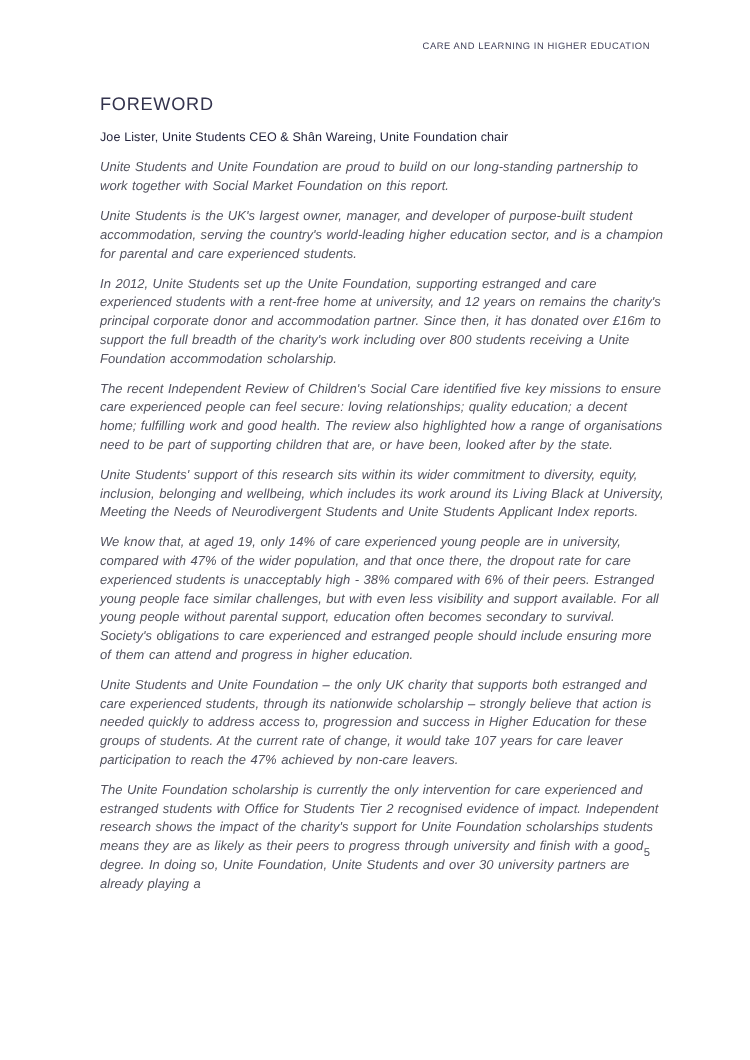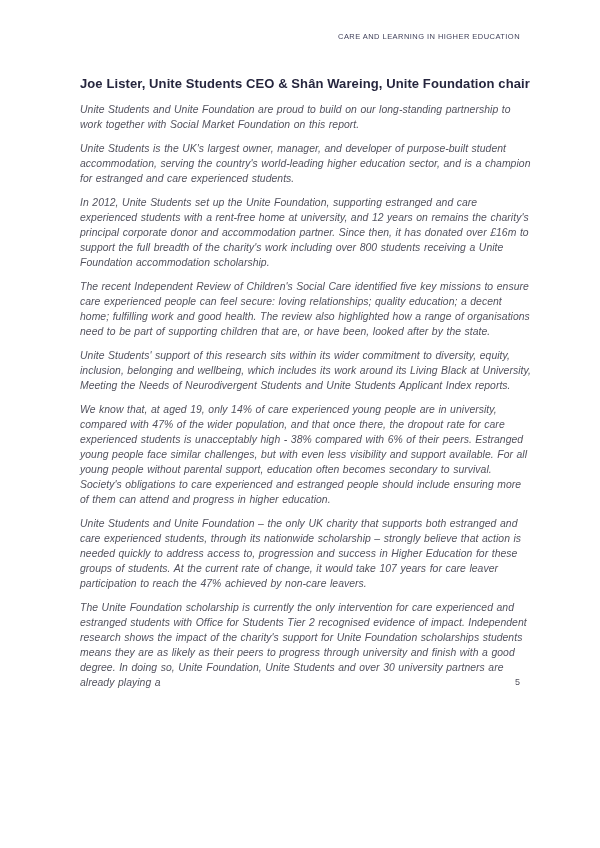--- a/index.html
+++ b/index.html
@@ -36,22 +36,22 @@
     width: 452px;
   }
   .title {
     font-size: 14.5px;
     font-weight: 500;
     letter-spacing: 0.6px;
     color: #33334d;
     margin-bottom: 13px;
   }
   .byline {
-    font-size: 13px;
-    font-weight: 700;
+    font-size: 10px;
+    font-weight: 400;
     color: #26263e;
     margin-bottom: 11px;
     letter-spacing: 0.1px;
   }
   .body-text p {
     font-size: 10.4px;
     line-height: 15px;
     color: #52525e;
     margin: 0 0 9px 0;
     letter-spacing: 0.05px;
@@ -68,26 +68,27 @@
 </style>
 </head>
 <body>
 
 <div class="page">
 
   <div class="running-header">CARE AND LEARNING IN HIGHER EDUCATION</div>
 
   <div class="content">
 
+    <h1 class="title">FOREWORD</h1>
 
     <div class="byline">Joe Lister, Unite Students CEO &amp; Shân Wareing, Unite Foundation chair</div>
 
     <div class="body-text">
       <p>Unite Students and Unite Foundation are proud to build on our long-standing partnership to work together with Social Market Foundation on this report.</p>
-      <p>Unite Students is the UK's largest owner, manager, and developer of purpose-built student accommodation, serving the country's world-leading higher education sector, and is a champion for estranged and care experienced students.</p>
+      <p>Unite Students is the UK's largest owner, manager, and developer of purpose-built student accommodation, serving the country's world-leading higher education sector, and is a champion for parental and care experienced students.</p>
       <p>In 2012, Unite Students set up the Unite Foundation, supporting estranged and care experienced students with a rent-free home at university, and 12 years on remains the charity's principal corporate donor and accommodation partner.  Since then, it has donated over £16m to support the full breadth of the charity's work including over 800 students receiving a Unite Foundation accommodation scholarship.</p>
       <p>The recent Independent Review of Children's Social Care identified five key missions to ensure care experienced people can feel secure: loving relationships; quality education; a decent home; fulfilling work and good health. The review also highlighted how a range of organisations need to be part of supporting children that are, or have been, looked after by the state.</p>
       <p>Unite Students' support of this research sits within its wider commitment to diversity, equity, inclusion, belonging and wellbeing, which includes its work around its Living Black at University, Meeting the Needs of Neurodivergent Students and Unite Students Applicant Index reports.</p>
       <p>We know that, at aged 19, only 14% of care experienced young people are in university, compared with 47% of the wider population, and that once there, the dropout rate for care experienced students is unacceptably high - 38% compared with 6% of their peers. Estranged young people face similar challenges, but with even less visibility and support available. For all young people without parental support, education often becomes secondary to survival. Society's obligations to care experienced and estranged people should include ensuring more of them can attend and progress in higher education.</p>
       <p>Unite Students and Unite Foundation – the only UK charity that supports both estranged and care experienced students, through its nationwide scholarship – strongly believe that action is needed quickly to address access to, progression and success in Higher Education for these groups of students. At the current rate of change, it would take 107 years for care leaver participation to reach the 47% achieved by non-care leavers.</p>
       <p>The Unite Foundation scholarship is currently the only intervention for care experienced and estranged students with Office for Students Tier 2 recognised evidence of impact. Independent research shows the impact of the charity's support for Unite Foundation scholarships students means they are as likely as their peers to progress through university and finish with a good degree. In doing so, Unite Foundation, Unite Students and over 30 university partners are already playing a</p>
     </div>
 
   </div>
 

